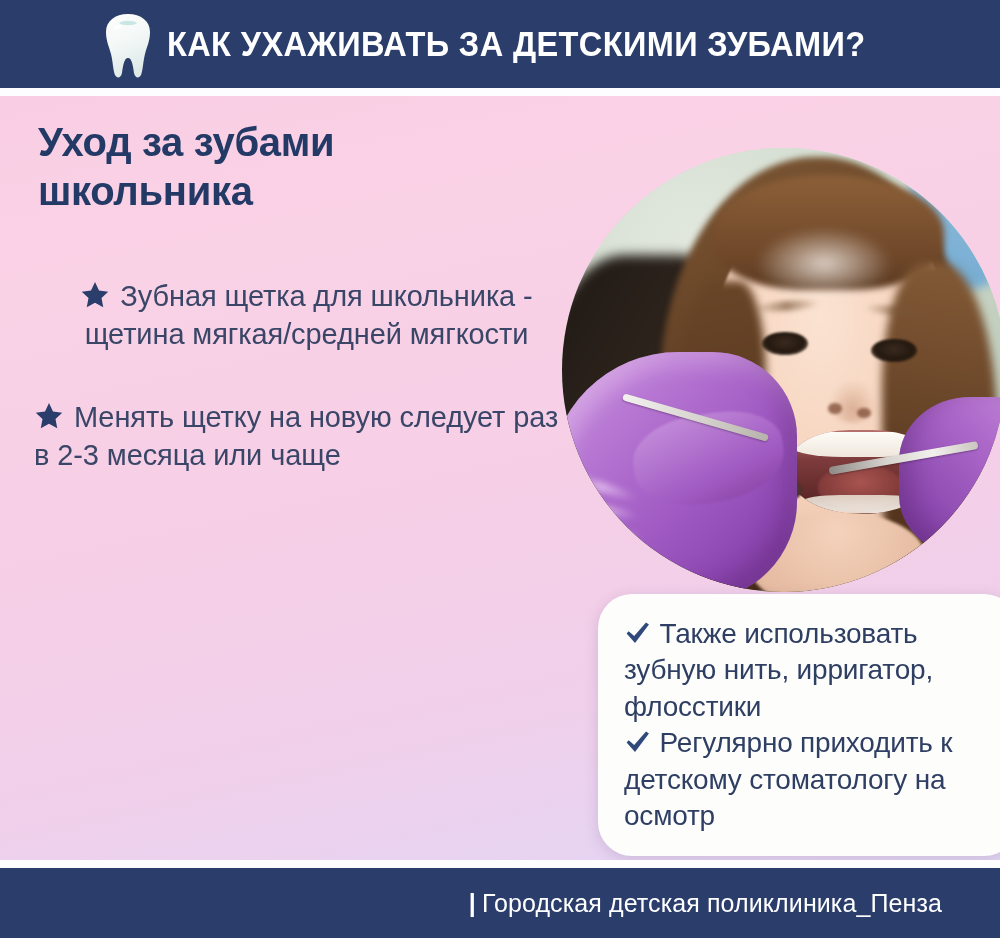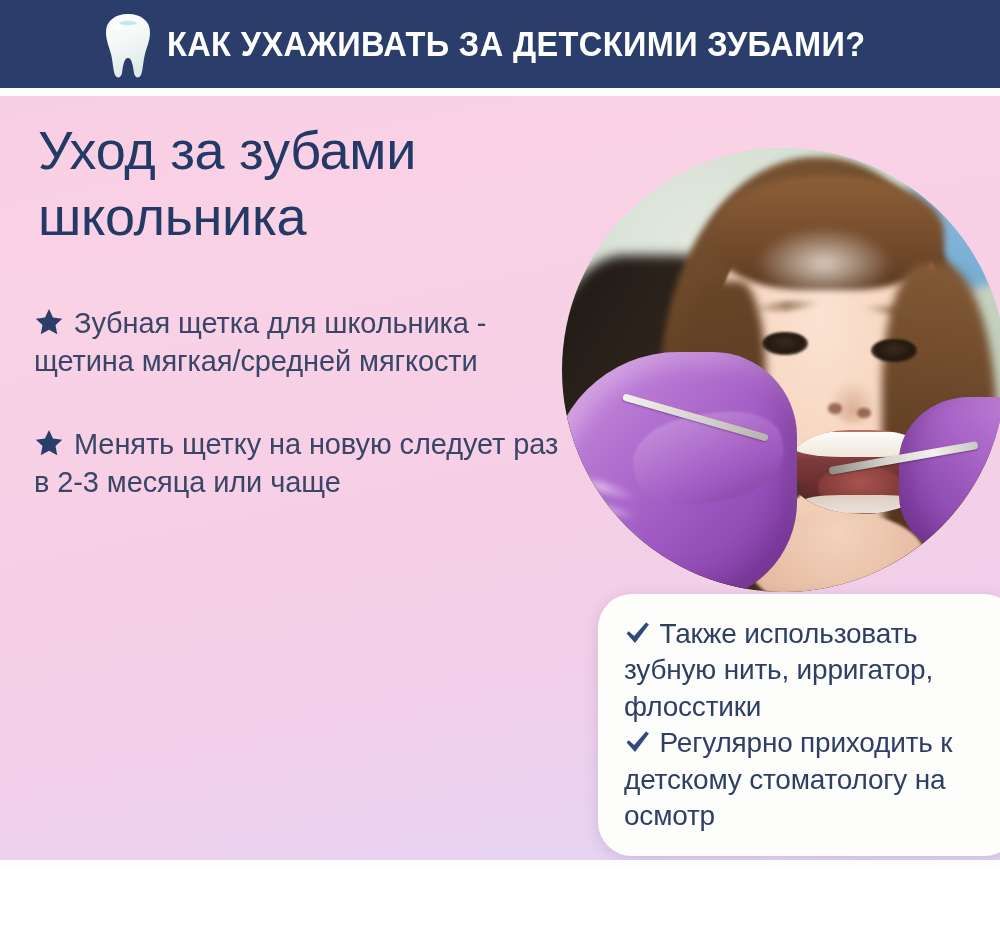--- a/index.html
+++ b/index.html
@@ -303,22 +303,22 @@
 
   
   .title-block {
     position: absolute;
     left: 38px;
     top: 22px;
     width: 530px;
   }
   .title-line {
     color: #233a66;
-    font-size: 54px;
-    font-weight: normal;
+    font-size: 40px;
+    font-weight: bold;
     line-height: 1.22;
     letter-spacing: -0.3px;
   }
 
   .bullets {
     position: absolute;
     left: 34px;
     top: 150px;
     width: 545px;
   }
@@ -334,21 +334,21 @@
     letter-spacing: -0.1px;
   }
   .star-icon {
     display: inline-block;
     vertical-align: -4px;
     width: 30px;
     height: 30px;
     margin-right: 2px;
   }
   .bullet-1 p { font-size: 28.5px; }
-  .bullet-2 { margin-top: 58px; }
+  .bullet-2 { margin-top: 31px; text-align: center; }
   .bullet-3 { margin-top: 34px; }
   .bullet-4 { margin-top: 44px; }
 
   
   .tips-card {
     position: absolute;
     left: 598px;
     top: 498px;
     width: 420px;
     min-height: 245px;
@@ -506,14 +506,17 @@
         <svg class="check-icon" viewBox="0 0 26 24">
           <path d="M2.5 12.5 L4.5 10.2 L9.8 15.0 L21.2 1.8 L24 3.9 L10.6 21.6 Z" fill="#2f4a7a"></path>
         </svg>
         <span>Регулярно приходить к детскому стоматологу на осмотр</span>
       </p>
     </div>
 
   </div>
 
   <div class="footer-gap"></div>
+  <div class="footer-bar">
+    <div class="footer-text"><span class="footer-pipe">|</span><span>Городская детская поликлиника_Пенза</span></div>
+  </div>
 
 </div>
 
 </body></html>

